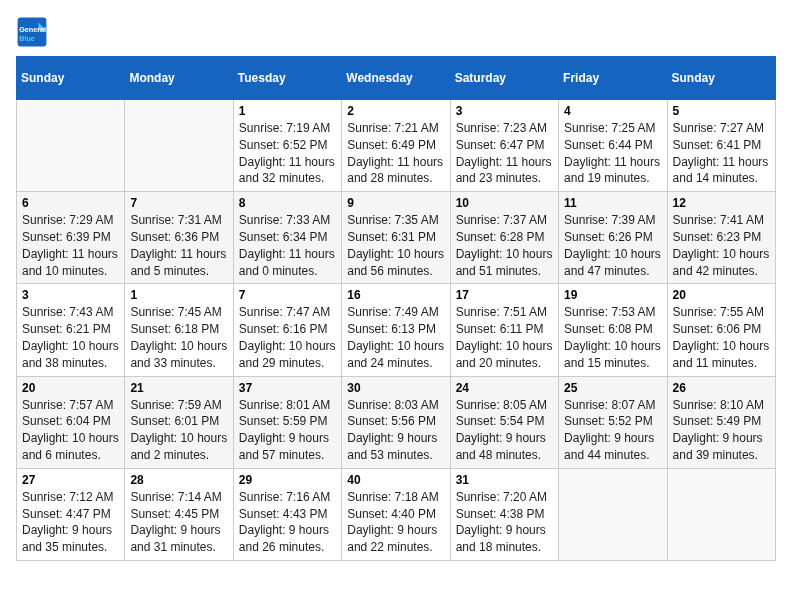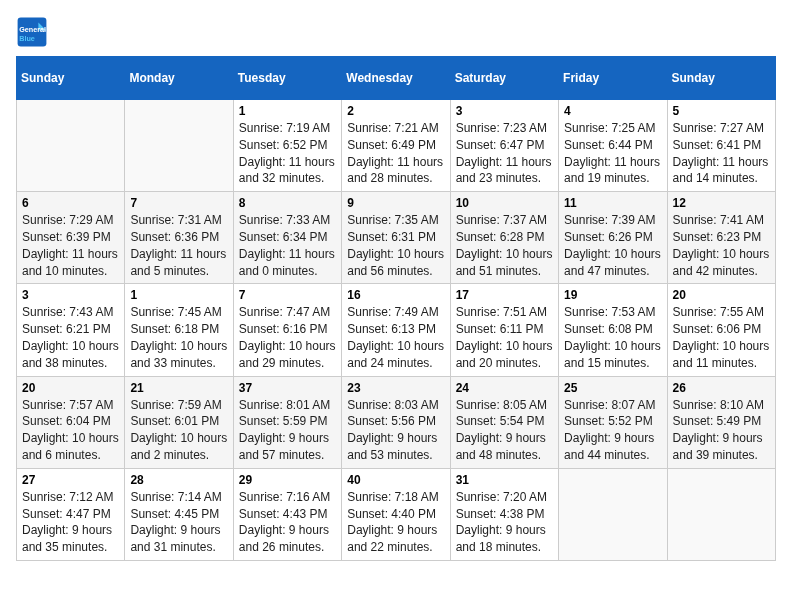--- a/index.html
+++ b/index.html
@@ -202,21 +202,21 @@
         </td>
         <td>
           <span class="day-num">21</span>
           <div class="day-info">Sunrise: 7:59 AM<br>Sunset: 6:01 PM<br>Daylight: 10 hours<br>and 2 minutes.</div>
         </td>
         <td>
           <span class="day-num">37</span>
           <div class="day-info">Sunrise: 8:01 AM<br>Sunset: 5:59 PM<br>Daylight: 9 hours<br>and 57 minutes.</div>
         </td>
         <td>
-          <span class="day-num">23</span>
+          <span class="day-num">30</span>
           <div class="day-info">Sunrise: 8:03 AM<br>Sunset: 5:56 PM<br>Daylight: 9 hours<br>and 53 minutes.</div>
         </td>
         <td>
           <span class="day-num">24</span>
           <div class="day-info">Sunrise: 8:05 AM<br>Sunset: 5:54 PM<br>Daylight: 9 hours<br>and 48 minutes.</div>
         </td>
         <td>
           <span class="day-num">25</span>
           <div class="day-info">Sunrise: 8:07 AM<br>Sunset: 5:52 PM<br>Daylight: 9 hours<br>and 44 minutes.</div>
         </td>

